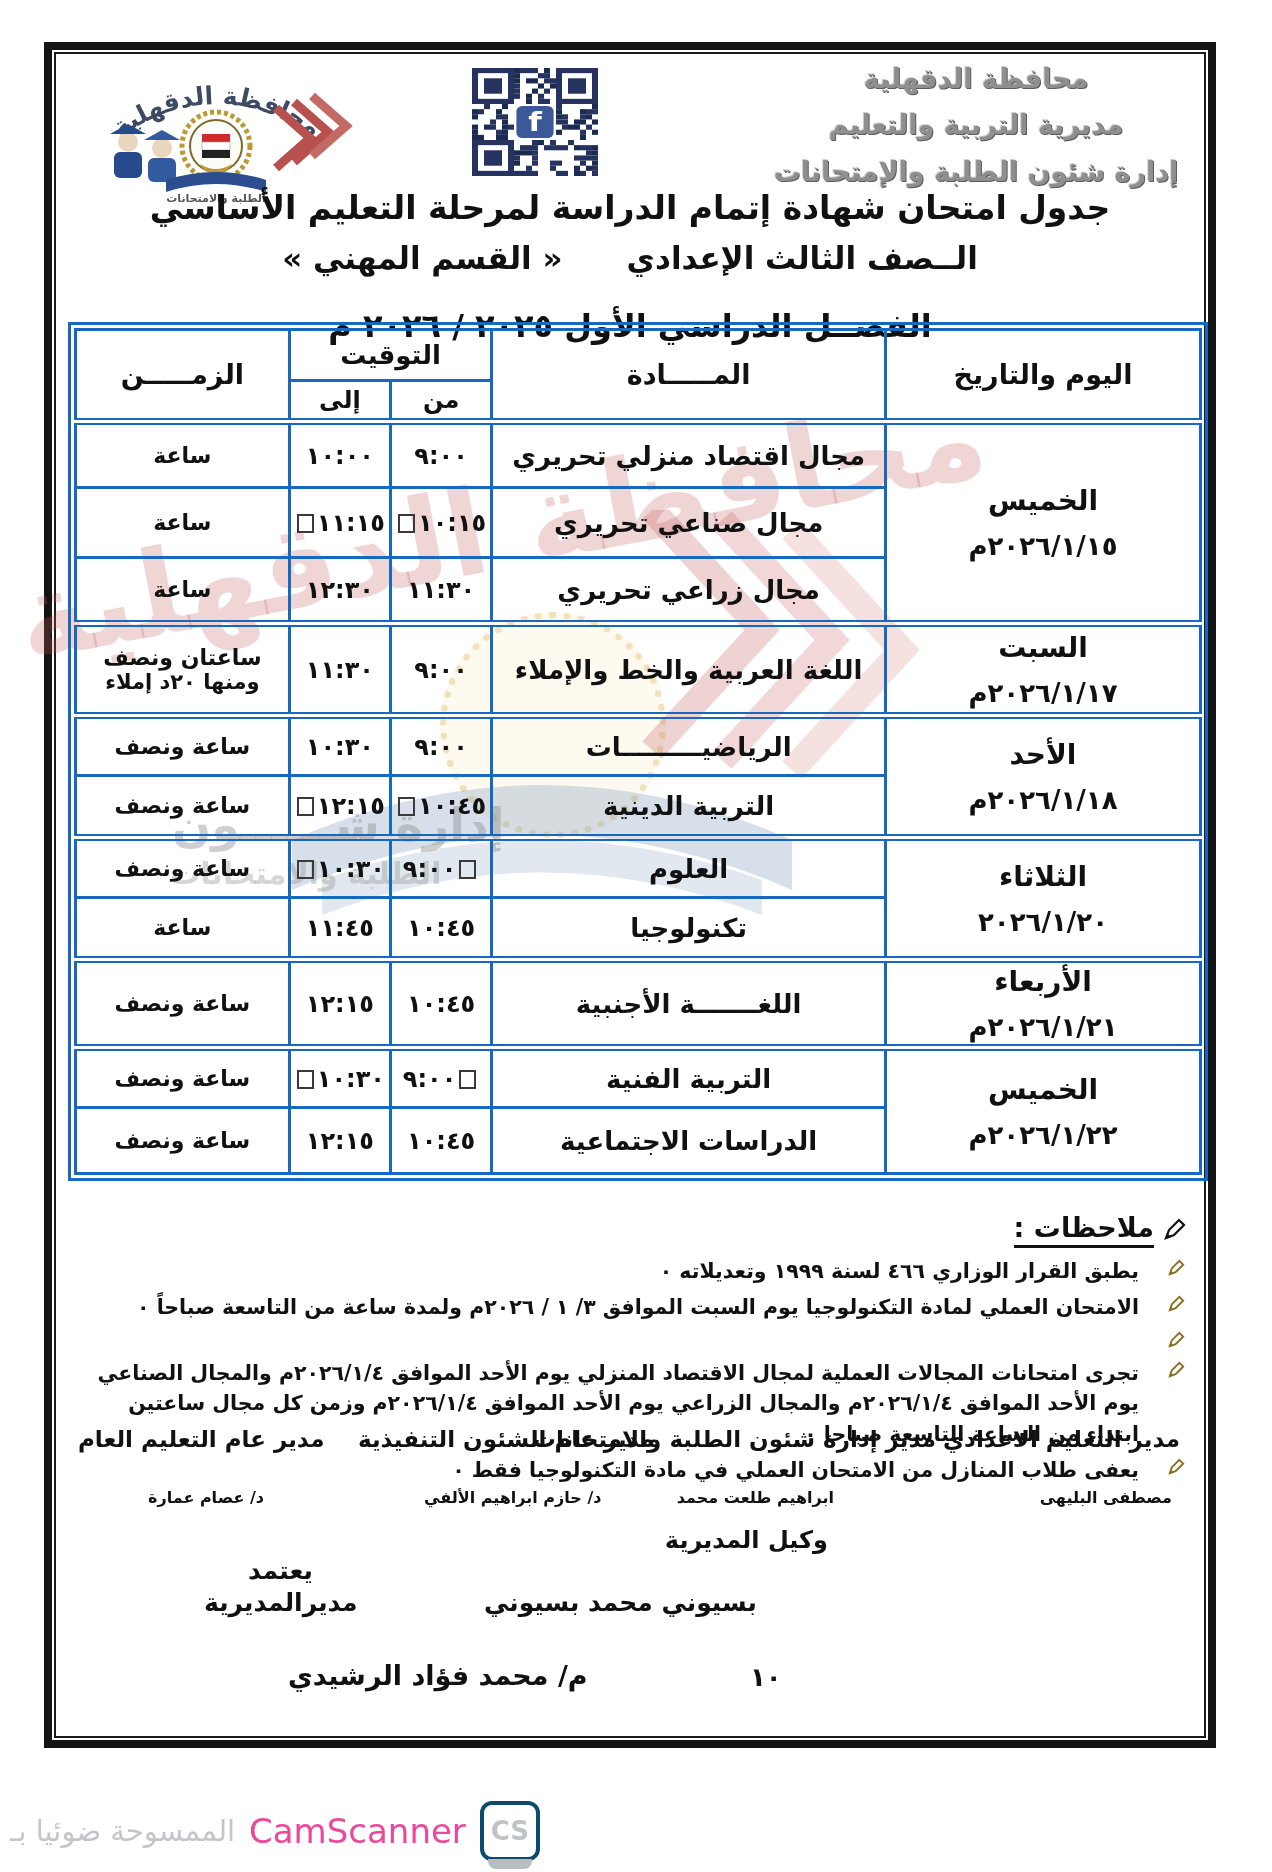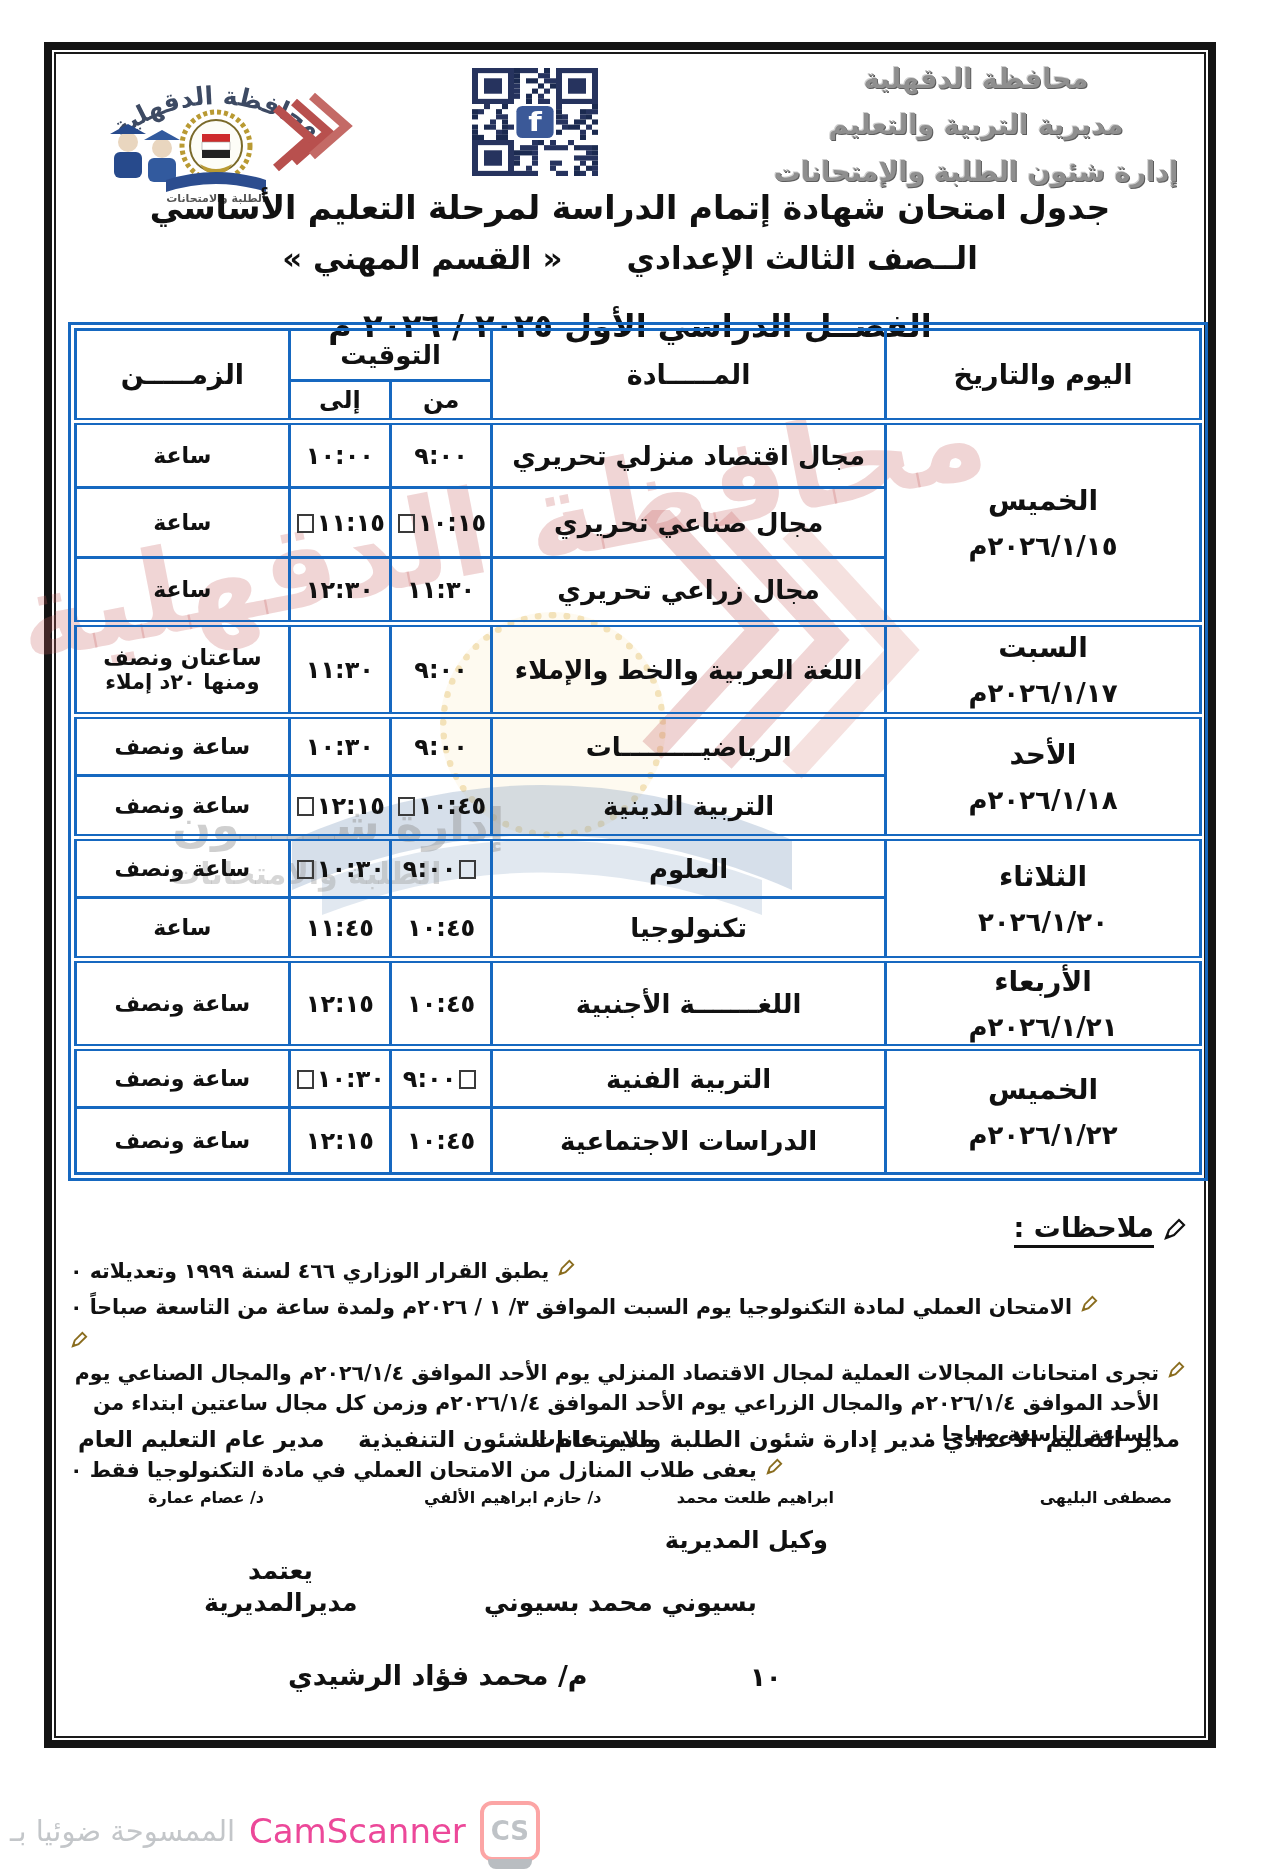--- a/index.html
+++ b/index.html
@@ -52,38 +52,38 @@
   td.time-cell{font-size:24px;font-weight:bold;white-space:nowrap;}
   td.dur-cell{font-size:22px;font-weight:bold;}
   td.dur-cell .dur2{font-size:21px;margin-top:0;}
   .chk{display:inline-block;width:13px;height:15px;border:2px solid #3a3a3a;
        vertical-align:middle;margin:0 3px;background:transparent;}
 
   
   .notes{position:absolute;right:22px;top:1162px;width:1116px;direction:rtl;z-index:1;}
   .notes-head{display:flex;align-items:center;gap:8px;margin-bottom:8px;}
   .notes-title{font-size:27px;font-weight:bold;border-bottom:3px solid #111;padding-bottom:2px;}
-  .note-item{display:flex;align-items:flex-start;gap:8px;margin:5px 0;justify-content:flex-end;}
+  .note-item{display:flex;align-items:flex-start;gap:28px;margin:5px 0;}
   .note-item .pen{flex:0 0 auto;margin-top:2px;}
   .note-text{font-size:20.5px;font-weight:bold;line-height:1.5;}
 
   
   .sig{position:absolute;direction:rtl;font-weight:bold;white-space:nowrap;z-index:1;}
   .sig-title{font-size:23px;top:1376px;}
   .sig-name{font-size:16px;top:1438px;}
   .s-wakeel{font-size:24px;top:1476px;right:380px;}
   .s-yotamad{font-size:25px;top:1506px;left:196px;}
   .s-bassiouni{font-size:25px;top:1538px;left:432px;}
   .s-modir{font-size:25px;top:1538px;left:152px;}
   .s-pagenum{font-size:26px;top:1612px;left:698px;}
   .s-rashidi{font-size:27px;top:1610px;left:236px;}
 
   
   .scanbar{position:absolute;left:10px;top:1796px;height:70px;display:flex;align-items:center;gap:14px;z-index:2;}
-  .cs-badge{position:relative;width:52px;height:52px;border:4px solid #fca5a5;border-radius:12px;
+  .cs-badge{position:relative;width:52px;height:52px;border:4px solid #0c4a6e;border-radius:12px;
       display:flex;align-items:center;justify-content:center;font-size:26px;font-weight:bold;color:#bfc3c7;}
   .cs-badge::after{content:"";position:absolute;left:4px;right:4px;bottom:-12px;height:10px;
       background:#b9bdc1;border-radius:0 0 8px 8px;}
   .cam-text{font-size:34px;color:#ec4899;font-weight:normal;}
   .scan-arabic{font-size:29px;color:#c3c6c9;direction:rtl;}
 </style>
 </head>
 <body>
 
 <div class="page">

